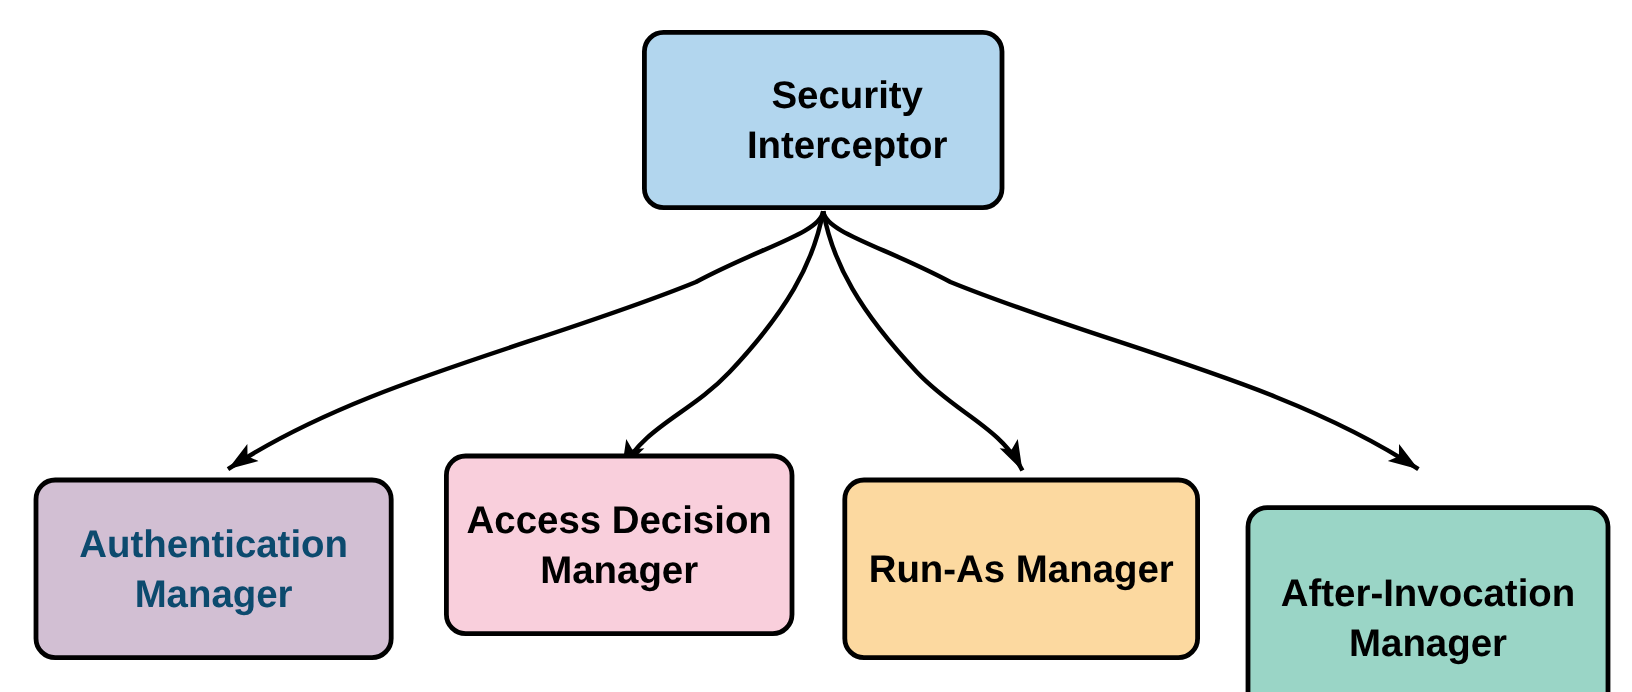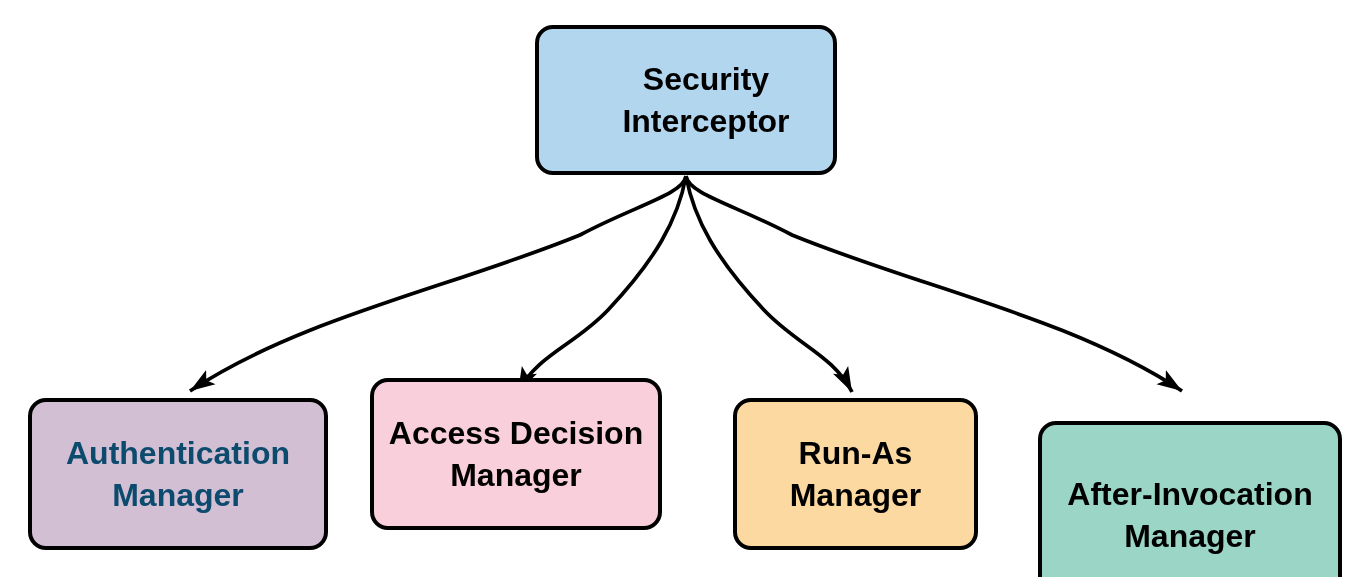--- a/index.html
+++ b/index.html
@@ -37,21 +37,21 @@
   .node .label {
     font-size: 32px;
     font-weight: bold;
     line-height: 42px;
     color: #000000;
     white-space: pre-line;
   }
   #node-security-interceptor   { left: 535px;  top: 25px;  width: 302px; height: 150px; }
   #node-authentication-manager { left: 28px;   top: 398px; width: 300px; height: 152px; }
   #node-access-decision-manager{ left: 370px;  top: 378px; width: 292px; height: 152px; }
-  #node-run-as-manager         { left: 733px;  top: 398px; width: 245px; height: 152px; }
+  #node-run-as-manager         { left: 702px;  top: 398px; width: 298px; height: 152px; }
   #node-after-invocation-manager{ left: 1038px; top: 421px; width: 304px; height: 188px; }
 </style>
 </head>
 <body>
 
 <div class="canvas">
 
   <svg class="edges" viewBox="0 0 1360 577" xmlns="http://www.w3.org/2000/svg">
     <defs>
       <marker id="arrowhead" markerUnits="userSpaceOnUse" markerWidth="28" markerHeight="20" refX="25" refY="10" orient="auto">

